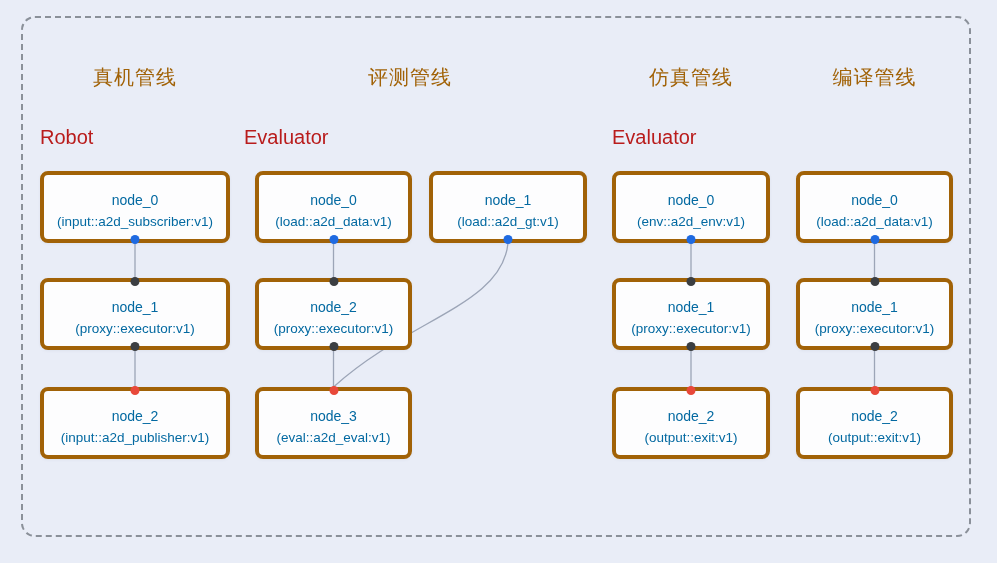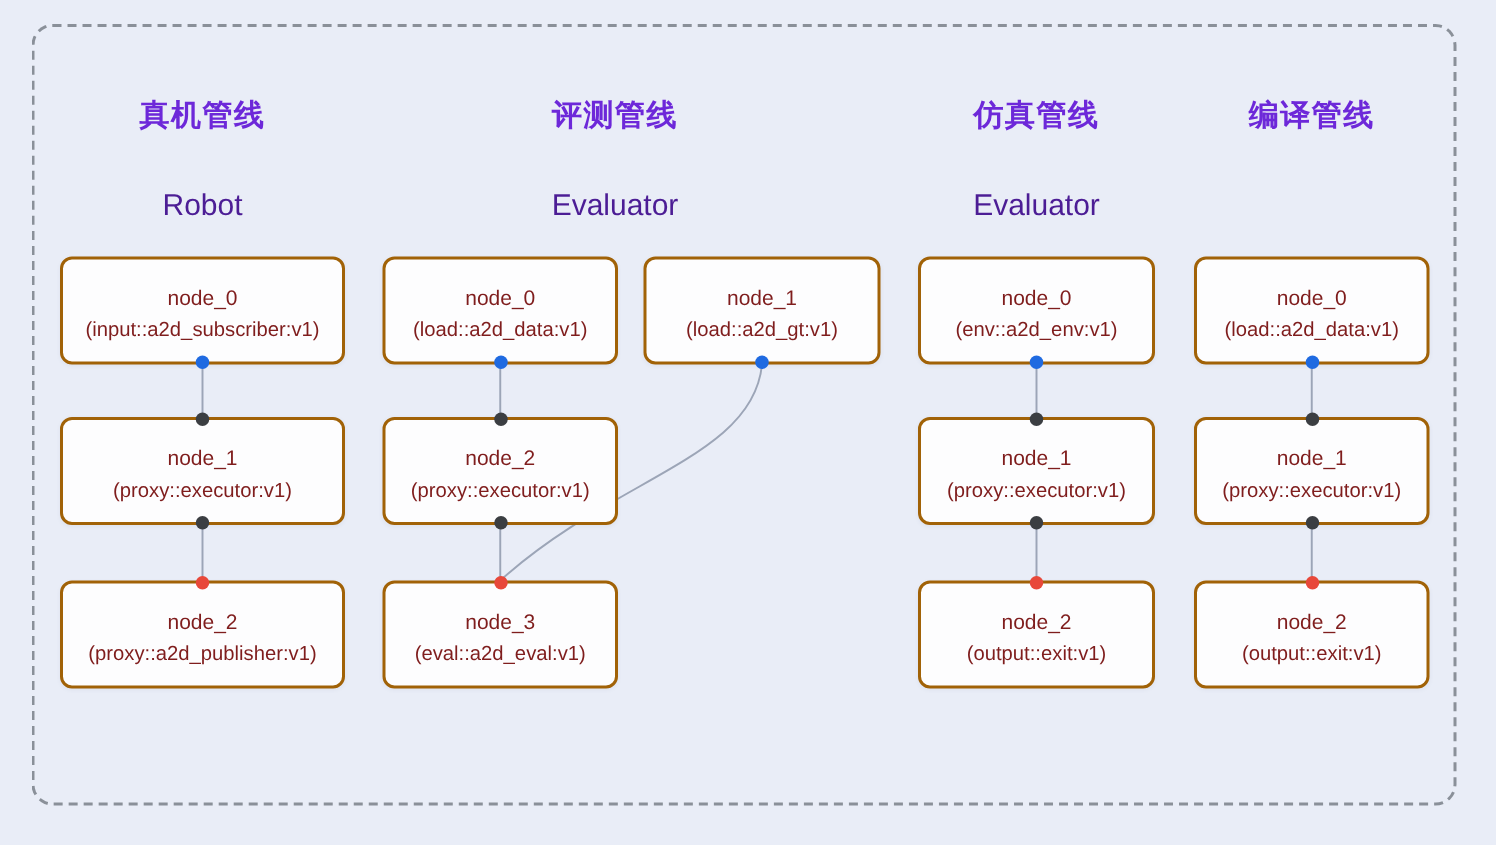--- a/index.html
+++ b/index.html
@@ -7,35 +7,35 @@
     position:relative;width:997px;height:563px;background:#e9edf7;
     font-family:"Liberation Sans","DejaVu Sans",sans-serif;overflow:hidden;
   }
   .frame{
     position:absolute;left:21px;top:16px;width:950px;height:521px;
     border:2px dashed #8a9099;border-radius:14px;box-sizing:border-box;
   }
   .edges{position:absolute;left:0;top:0;width:997px;height:563px;}
   .edges path{stroke:#9ca5b7;stroke-width:1.3;fill:none;}
   .title-zh{
-    position:absolute;top:65px;font-size:20px;font-weight:700;color:#6d28d9;
+    position:absolute;top:65px;font-size:20px;font-weight:400;color:#a16207;
     text-align:center;letter-spacing:1px;line-height:24px;
   }
   .title-en{
-    position:absolute;top:124px;font-size:20px;font-weight:400;color:#4c1d95;
-    text-align:center;line-height:26px;
+    position:absolute;top:124px;font-size:20px;font-weight:400;color:#b91c1c;
+    text-align:left;line-height:26px;
   }
   .w1{left:40px;width:190px}
   .w2{left:244px;width:332px}
   .w3{left:612px;width:158px}
   .w4{left:796px;width:157px}
   .node{
-    position:absolute;height:72px;background:#fdfdfe;border:2px solid #a16207;
+    position:absolute;height:72px;background:#fdfdfe;border:4px solid #a16207;
     border-radius:8px;box-sizing:border-box;text-align:center;padding-top:14px;
-    color:#7f1d1d;box-shadow:0 1px 3px rgba(90,100,130,0.07);
+    color:#0369a1;box-shadow:0 1px 3px rgba(90,100,130,0.07);
   }
   .c1{left:40px;width:190px}
   .c2{left:255px;width:157px}
   .c2b{left:429px;width:158px}
   .c3{left:612px;width:158px}
   .c4{left:796px;width:157px}
   .r1{top:171px}
   .r2{top:278px}
   .r3{top:387px}
   .nname{font-size:14px;line-height:22px;}
@@ -86,21 +86,21 @@
     <span class="port pb blue"></span>
   </div>
   <div class="node c1 r2">
     <div class="nname">node_1</div>
     <div class="ntype">(proxy::executor:v1)</div>
     <span class="port pt dark"></span>
     <span class="port pb dark"></span>
   </div>
   <div class="node c1 r3">
     <div class="nname">node_2</div>
-    <div class="ntype">(proxy::a2d_publisher:v1)</div>
+    <div class="ntype">(input::a2d_publisher:v1)</div>
     <span class="port pt red"></span>
   </div>
 
   <div class="node c2 r1">
     <div class="nname">node_0</div>
     <div class="ntype">(load::a2d_data:v1)</div>
     <span class="port pb blue"></span>
   </div>
   <div class="node c2b r1">
     <div class="nname">node_1</div>

